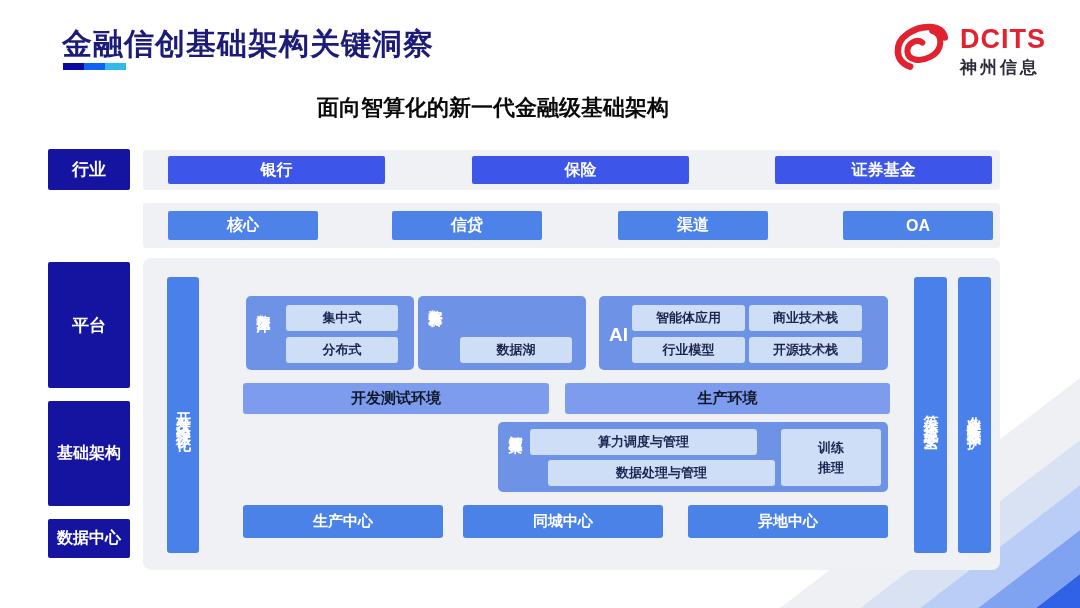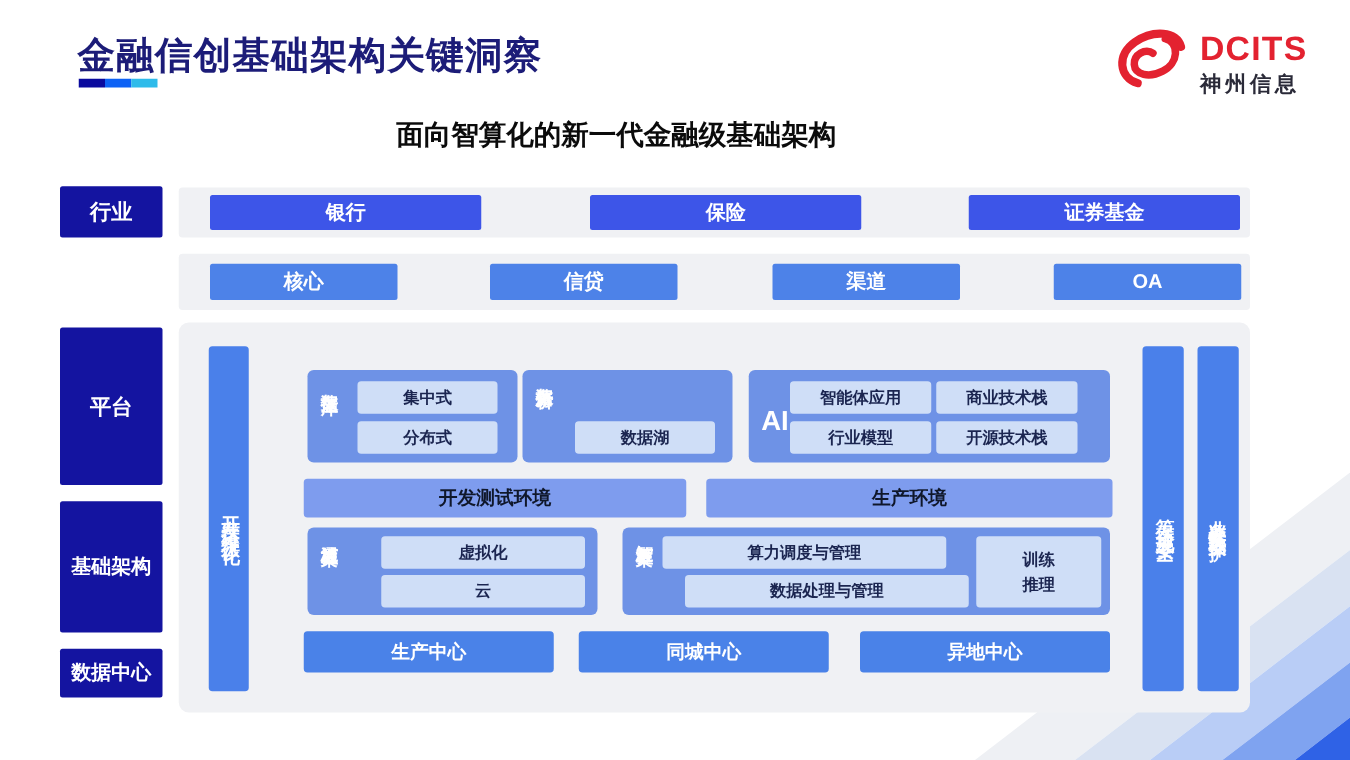--- a/index.html
+++ b/index.html
@@ -15,21 +15,21 @@
   .side{background:#1414a0;color:#fff;font-weight:bold;font-size:17px;border-radius:2px;text-align:right}
   .strip{background:#f0f1f4;border-radius:3px}
   .panel{background:#f0f1f4;border-radius:8px}
   .btn1{background:#3d55e8;color:#fff;font-weight:bold;font-size:16px;border-radius:2px}
   .btn2{background:#4d82e8;color:#fff;font-weight:bold;font-size:16px;border-radius:2px}
   .vbar{background:#4a80ea;color:#fff;border-radius:3px;font-weight:bold;font-size:15px}
   .vtext{writing-mode:vertical-rl;text-orientation:upright;letter-spacing:4px}
   .vtext-sm{writing-mode:vertical-rl;text-orientation:upright;letter-spacing:1px}
   .group{background:#6e92e6;border-radius:5px}
   .glabel{color:#fff;font-weight:bold;font-size:14px}
-  .ailabel{color:#fff;font-weight:bold;font-size:22px}
+  .ailabel{color:#fff;font-weight:bold;font-size:19px}
   .chip{background:#cfdef7;border-radius:3px;color:#1b2550;font-weight:600;font-size:13px;text-align:center}
   .env{background:#7e9cee;color:#0f172a;font-weight:bold;font-size:15px;border-radius:3px}
   .centerbtn{background:#4a82e8;color:#fff;font-weight:bold;font-size:15px;border-radius:3px}
   .content{z-index:2}
   .deco{z-index:1}
 </style>
 </head>
 <body>
 
 <div class="page">
@@ -103,25 +103,20 @@
     <span class="abs ailabel" style="left:10px;top:28px">AI</span>
     <div class="abs chip flexc" style="left:33px;top:9px;width:113px;height:26px">智能体应用</div>
     <div class="abs chip flexc" style="left:150px;top:9px;width:113px;height:26px">商业技术栈</div>
     <div class="abs chip flexc" style="left:33px;top:41px;width:113px;height:26px">行业模型</div>
     <div class="abs chip flexc" style="left:150px;top:41px;width:113px;height:26px">开源技术栈</div>
   </div>
 
   <div class="abs content env flexc" style="left:243px;top:383px;width:306px;height:31px">开发测试环境</div>
   <div class="abs content env flexc" style="left:565px;top:383px;width:325px;height:31px">生产环境</div>
 
-  <div class="abs content group" style="left:246px;top:422px;width:232px;height:70px">
-    <span class="abs glabel vtext-sm" style="left:9px;top:3px">通算框架</span>
-    <div class="abs chip flexc" style="left:59px;top:7px;width:163px;height:26px">虚拟化</div>
-    <div class="abs chip flexc" style="left:59px;top:38px;width:163px;height:26px">云</div>
-  </div>
 
   <div class="abs content group" style="left:498px;top:422px;width:390px;height:70px">
     <span class="abs glabel vtext-sm" style="left:9px;top:3px">智算框架</span>
     <div class="abs chip flexc" style="left:32px;top:7px;width:227px;height:26px">算力调度与管理</div>
     <div class="abs chip flexc" style="left:50px;top:38px;width:227px;height:26px">数据处理与管理</div>
     <div class="abs chip flexc" style="left:283px;top:7px;width:100px;height:57px;line-height:1.5">
       <span style="width:30px">训练推理</span>
     </div>
   </div>
 

